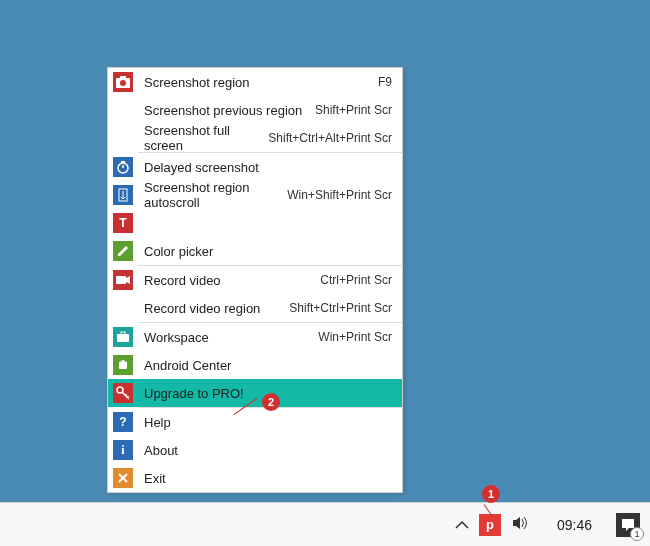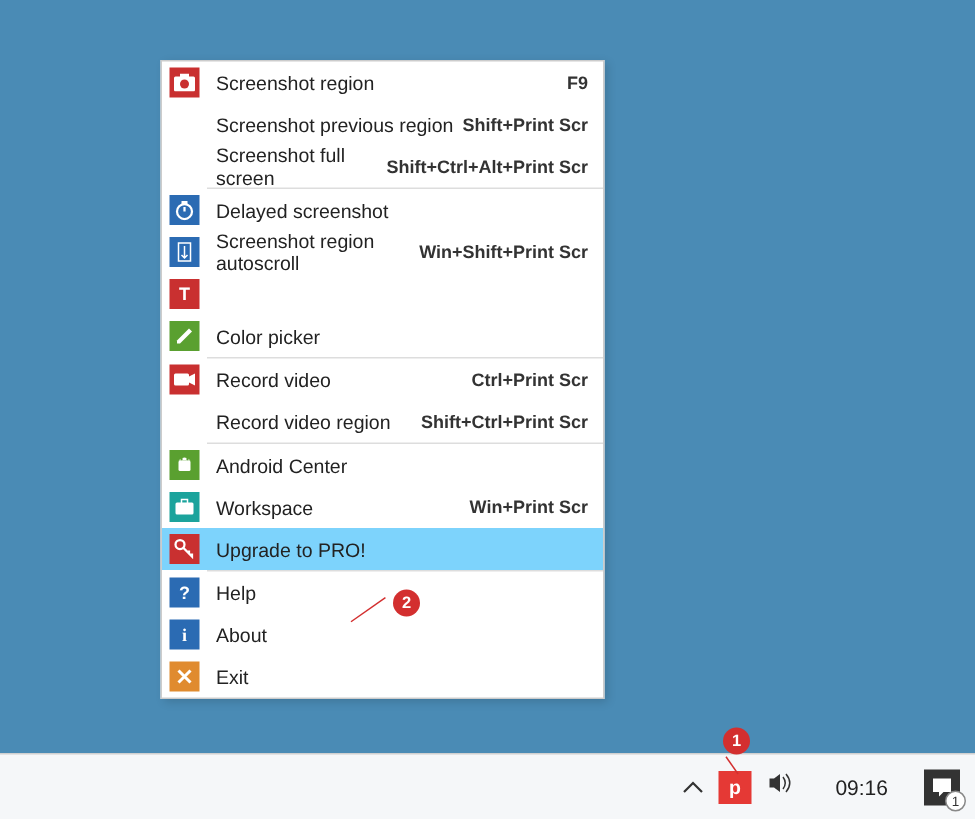--- a/index.html
+++ b/index.html
@@ -7,36 +7,36 @@
       width: 650px;
       height: 546px;
       background: #4a8bb5;
       font-family: 'Segoe UI', Tahoma, sans-serif;
       font-size: 13px;
       position: relative;
       overflow: hidden;
     }
     .context-menu {
       position: absolute;
-      top: 40px;
+      top: 67px;
       left: 107px;
       width: 296px;
       background: #fff;
       border: 1px solid #ccc;
       box-shadow: 2px 2px 6px rgba(0,0,0,0.15);
       z-index: 10;
     }
     .menu-item {
       display: flex;
       align-items: center;
       height: 28px;
       cursor: pointer;
       position: relative;
     }
-    .menu-item.highlighted { background: #7dd3fc; align-items: center; }
+    .menu-item.highlighted { background: #14b8a6; align-items: center; }
     .icon-cell {
       width: 30px;
       height: 28px;
       display: flex;
       align-items: center;
       justify-content: center;
       flex-shrink: 0;
     }
     .icon-box {
       width: 20px;
@@ -54,21 +54,20 @@
     .icon-orange { background: #e08b2f; }
     .menu-label {
       flex: 1;
       padding-left: 6px;
       color: #222;
     }
     .menu-shortcut {
       padding-right: 10px;
       color: #333;
       font-size: 12px;
-      font-weight: bold;
     }
     .divider {
       height: 1px;
       background: #ddd;
       margin-left: 30px;
     }
     .taskbar {
       position: absolute;
       bottom: 0;
       left: 0;
@@ -243,42 +242,42 @@
       <span class="menu-shortcut">Ctrl+Print Scr</span>
     </div>
     <div class="menu-item">
       <div class="icon-cell"></div>
       <span class="menu-label">Record video region</span>
       <span class="menu-shortcut">Shift+Ctrl+Print Scr</span>
     </div>
     <div class="divider"></div>
     <div class="menu-item">
       <div class="icon-cell">
+        <div class="icon-box icon-teal">
+          <svg width="14" height="12" viewBox="0 0 14 12">
+            <rect x="1" y="3" width="12" height="8" rx="1" fill="#fff"></rect>
+            <rect x="5" y="1" width="4" height="3" stroke="#fff" fill="none"></rect>
+          </svg>
+        </div>
+      </div>
+      <span class="menu-label">Workspace</span>
+      <span class="menu-shortcut">Win+Print Scr</span>
+    </div>
+    <div class="menu-item">
+      <div class="icon-cell">
         <div class="icon-box icon-green">
           <svg width="14" height="14" viewBox="0 0 14 14">
             <rect x="3" y="4" width="8" height="7" rx="1" fill="#fff"></rect>
             <path d="M3 4 Q7 0 11 4" fill="#fff"></path>
             <circle cx="5" cy="3" r="0.8" fill="#5aa030"></circle>
             <circle cx="9" cy="3" r="0.8" fill="#5aa030"></circle>
           </svg>
         </div>
       </div>
       <span class="menu-label">Android Center</span>
-    </div>
-    <div class="menu-item">
-      <div class="icon-cell">
-        <div class="icon-box icon-teal">
-          <svg width="14" height="12" viewBox="0 0 14 12">
-            <rect x="1" y="3" width="12" height="8" rx="1" fill="#fff"></rect>
-            <rect x="5" y="1" width="4" height="3" stroke="#fff" fill="none"></rect>
-          </svg>
-        </div>
-      </div>
-      <span class="menu-label">Workspace</span>
-      <span class="menu-shortcut">Win+Print Scr</span>
     </div>
     <div class="menu-item highlighted">
       <div class="icon-cell">
         <div class="icon-box icon-red">
           <svg width="14" height="14" viewBox="0 0 14 14">
             <circle cx="4" cy="4" r="3" stroke="#fff" stroke-width="1.5" fill="none"></circle>
             <path d="M6 6 L12 12 L12 10 M10 10 L10 8" stroke="#fff" stroke-width="1.5" fill="none"></path>
           </svg>
         </div>
       </div>
@@ -330,20 +329,20 @@
       </svg>
   </span>
   <span class="tray-app">p</span>
   <span class="tray-volume">
     <svg width="18" height="16" viewBox="0 0 18 16">
         <path d="M2 5 L5 5 L9 2 L9 14 L5 11 L2 11 Z" fill="#333"></path>
         <path d="M11 4 Q14 8 11 12" stroke="#333" fill="none"></path>
         <path d="M13 2 Q18 8 13 14" stroke="#333" fill="none"></path>
       </svg>
   </span>
-  <span class="tray-clock">09:16</span>
+  <span class="tray-clock">09:46</span>
   <span class="tray-notif">
     <svg viewBox="0 0 14 14">
         <path d="M1 1 L13 1 L13 10 L8 10 L5 13 L5 10 L1 10 Z" fill="#fff"></path>
       </svg>
     <span class="notif-badge">1</span>
   </span>
 </div>
 
 </body></html>

